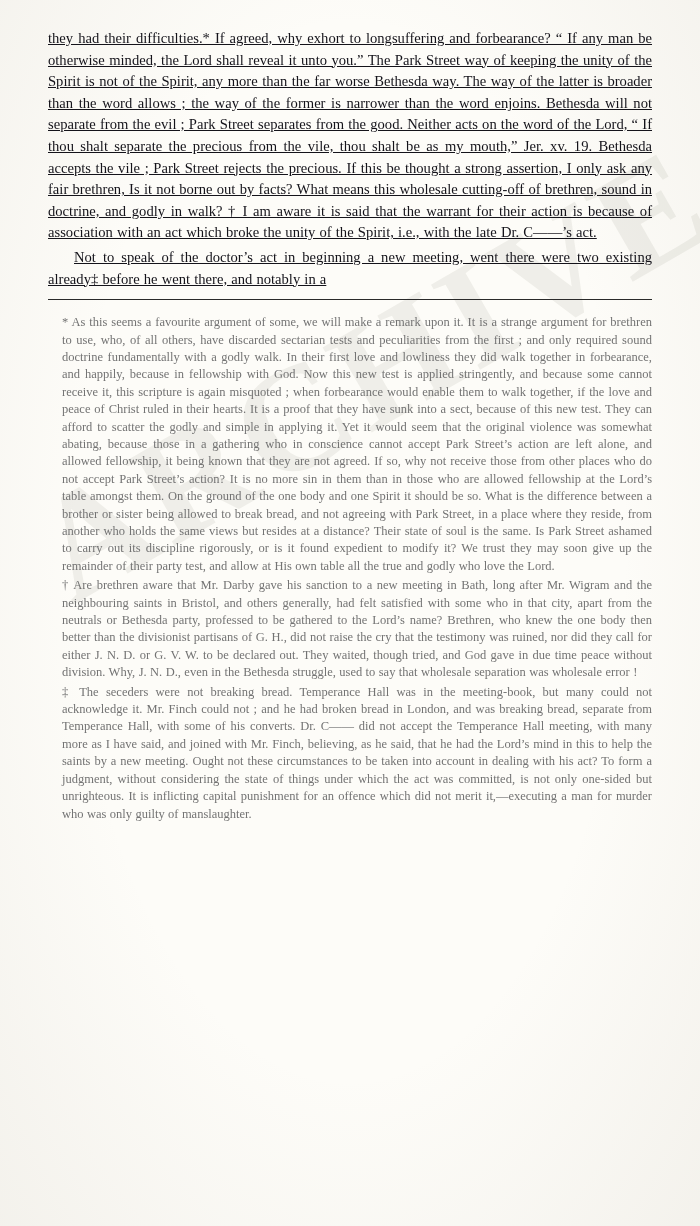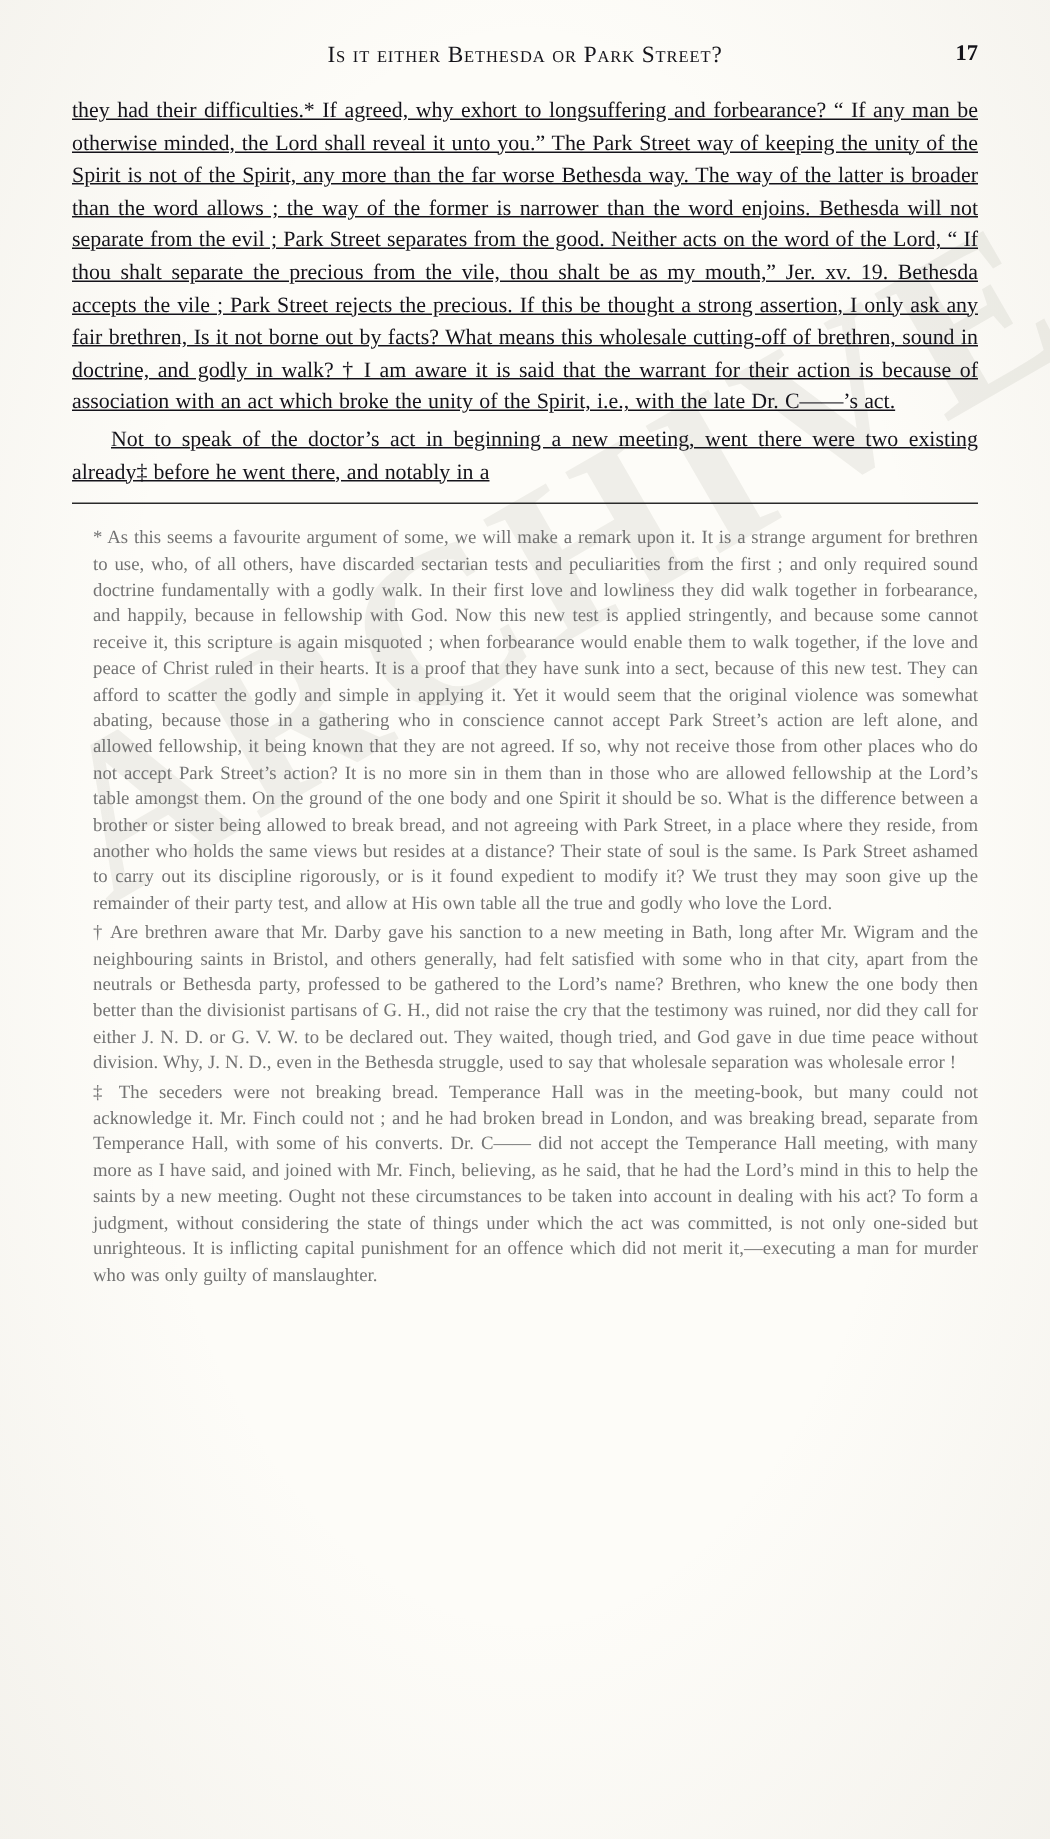--- a/index.html
+++ b/index.html
@@ -116,24 +116,20 @@
     padding-left: 14px;
   }
 </style>
 </head>
 <body>
 
 <div class="page">
 
   <div class="watermark">ARCHIVE</div>
 
-  <header class="running-head">
-    <div class="head-title">Is it either Bethesda or Park Street?</div>
-    <div class="page-number">17</div>
-  </header>
 
   <main class="body-text">
     <p class="bodypara">they had their difficulties.*   If agreed, why exhort to longsuffering and forbearance?   “ If any man be otherwise minded, the Lord shall reveal it unto you.”   The Park Street way of keeping the unity of the Spirit is not of the Spirit, any more than the far worse Bethesda way.   The way of the latter is broader than the word allows ; the way of the former is narrower than the word enjoins.   Bethesda will not separate from the evil ; Park Street separates from the good.   Neither acts on the word of the Lord, “ If thou shalt separate the precious from the vile, thou shalt be as my mouth,” Jer. xv. 19.   Bethesda accepts the vile ; Park Street rejects the precious.   If this be thought a strong assertion, I only ask any fair brethren, Is it not borne out by facts?   What means this wholesale cutting-off of brethren, sound in doctrine, and godly in walk? †   I am aware it is said that the warrant for their action is because of association with an act which broke the unity of the Spirit, i.e., with the late Dr. C——’s act.</p>
     <p class="bodypara">Not to speak of the doctor’s act in beginning a new meeting, went there were two existing already‡ before he went there, and notably in a</p>
   </main>
 
   <hr class="rule">
 
   <section class="footnotes">
     <p class="footnote fn-mark">* As this seems a favourite argument of some, we will make a remark upon it. It is a strange argument for brethren to use, who, of all others, have discarded sectarian tests and peculiarities from the first ; and only required sound doctrine fundamentally with a godly walk.   In their first love and lowliness they did walk together in forbearance, and happily, because in fellowship with God.   Now this new test is applied stringently, and because some cannot receive it, this scripture is again misquoted ; when forbearance would enable them to walk together, if the love and peace of Christ ruled in their hearts.   It is a proof that they have sunk into a sect, because of this new test.   They can afford to scatter the godly and simple in applying it.   Yet it would seem that the original violence was somewhat abating, because those in a gathering who in conscience cannot accept Park Street’s action are left alone, and allowed fellowship, it being known that they are not agreed. If so, why not receive those from other places who do not accept Park Street’s action?   It is no more sin in them than in those who are allowed fellowship at the Lord’s table amongst them.   On the ground of the one body and one Spirit it should be so.   What is the difference between a brother or sister being allowed to break bread, and not agreeing with Park Street, in a place where they reside, from another who holds the same views but resides at a distance?  Their state of soul is the same.   Is Park Street ashamed to carry out its discipline rigorously, or is it found expedient to modify it?   We trust they may soon give up the remainder of their party test, and allow at His own table all the true and godly who love the Lord.</p>

